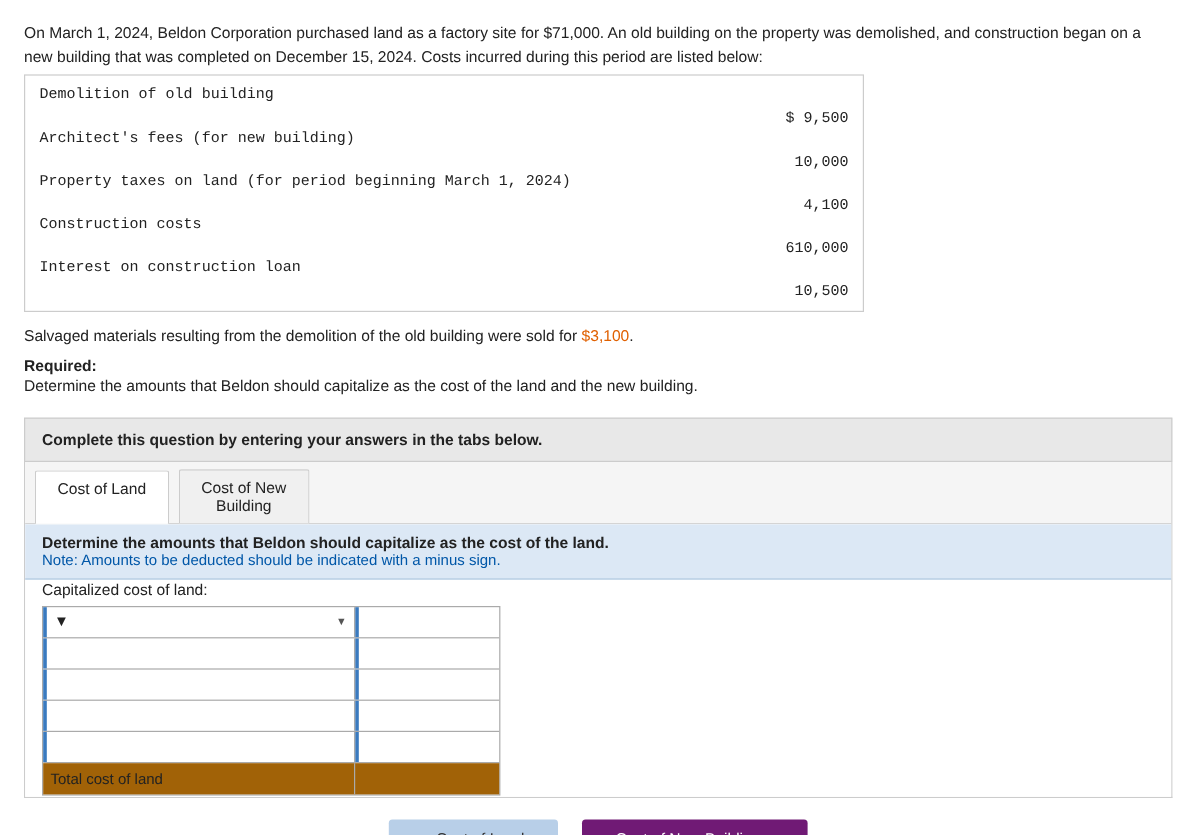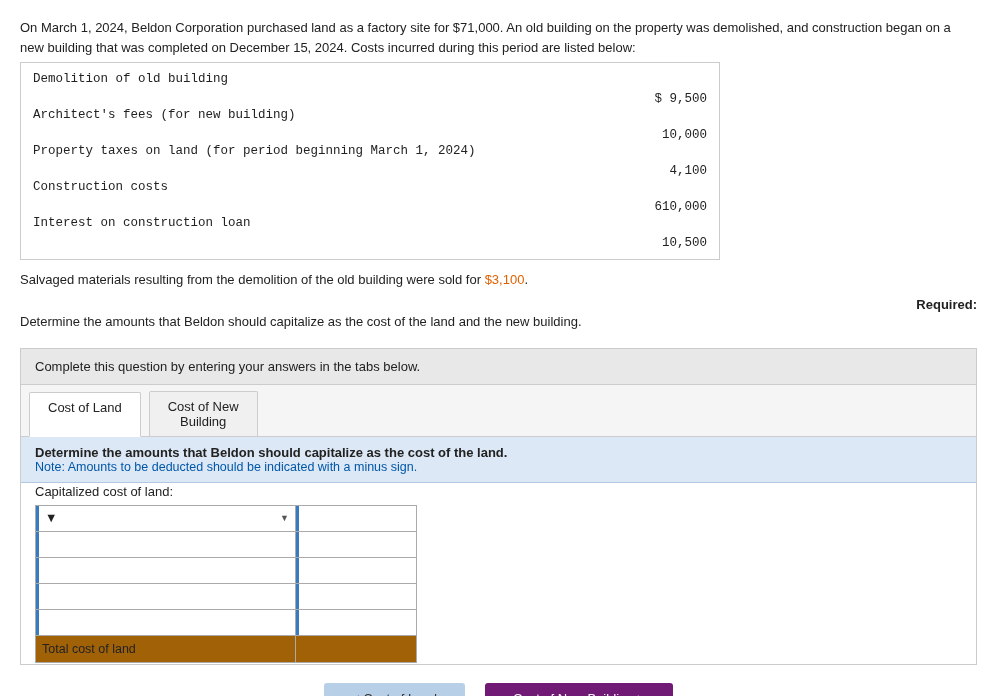--- a/index.html
+++ b/index.html
@@ -38,34 +38,33 @@
       margin-bottom: 10px;
       max-width: 960px;
     }
     .salvage-highlight { color: #e06000; }
     .required-section {
       margin-bottom: 16px;
     }
     .required-section .req-label {
       font-weight: bold;
       font-size: 13px;
-      text-align: right;
     }
     .required-section .req-text {
       font-size: 13px;
       line-height: 1.5;
     }
     .instruction-box {
       background: #e8e8e8;
       border: 1px solid #ccc;
       padding: 10px 14px;
       margin-bottom: 0;
       max-width: 960px;
       font-size: 13px;
-      font-weight: normal;
+      font-weight: bold;
     }
     .tabs-container {
       max-width: 960px;
       border: 1px solid #ccc;
       border-top: none;
     }
     .tabs-row {
       display: flex;
       border-bottom: 1px solid #ccc;
       background: #f5f5f5;

